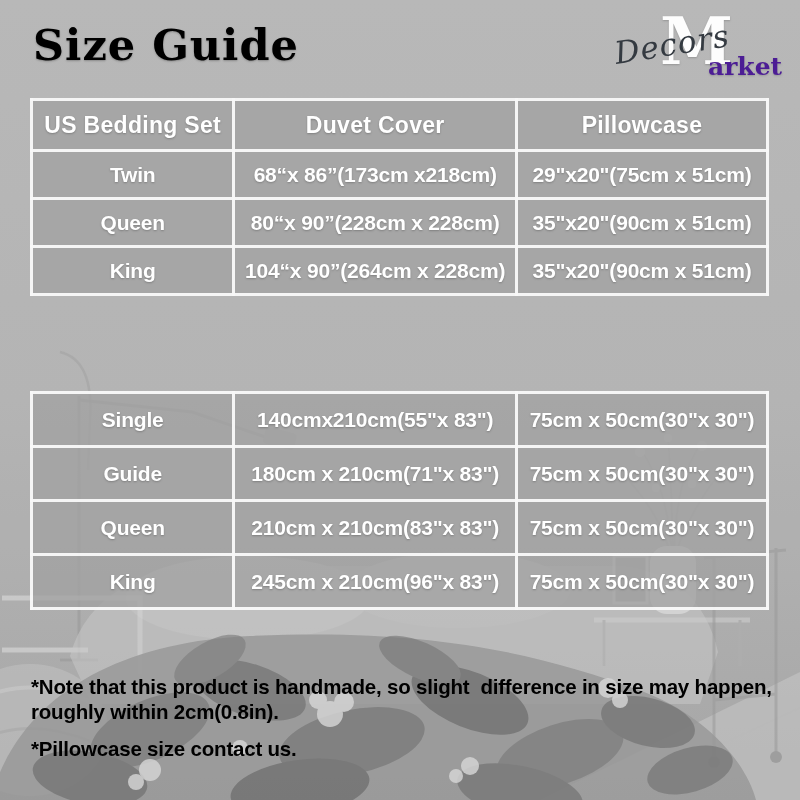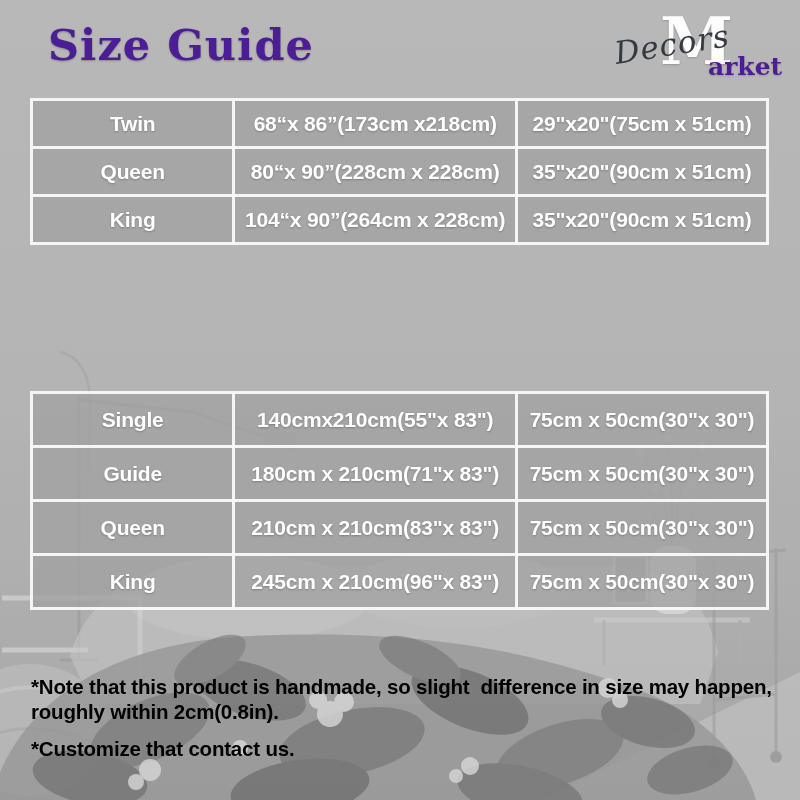--- a/index.html
+++ b/index.html
@@ -4,23 +4,23 @@
 <style>
   html,body{margin:0;padding:0;}
   body{
     width:800px;height:800px;position:relative;overflow:hidden;
     font-family:"Liberation Sans",sans-serif;background:#ababab;
   }
   .bg-photo{position:absolute;inset:0;z-index:0;}
 
   
   .page-title{
-    position:absolute;left:48px;top:20px;z-index:3;
+    position:absolute;left:33px;top:20px;z-index:3;
     font-family:"DejaVu Serif","Liberation Serif",serif;
-    font-weight:bold;font-size:43px;color:#4c1d95;letter-spacing:1px;
+    font-weight:bold;font-size:43px;color:#000000;letter-spacing:1px;
     text-shadow:0 1px 2px rgba(0,0,0,0.25);
   }
 
   
   .logo{position:absolute;right:24px;top:10px;width:160px;height:80px;z-index:3;}
   .logo .monogram{
     position:absolute;left:44px;top:-8px;
     font-family:"DejaVu Serif",serif;font-weight:bold;font-size:66px;color:#fdfdfd;
     text-shadow:0 1px 2px rgba(90,90,90,0.35);
   }
@@ -187,20 +187,25 @@
   <span class="rest">arket</span>
 </div>
 
 <table class="size-table" id="table-us">
   <colgroup>
       <col class="col-size">
       <col class="col-duvet">
       <col class="col-pillow">
     </colgroup>
   <tbody>
+      <tr>
+    <th>US Bedding Set</th>
+    <th>Duvet Cover</th>
+    <th>Pillowcase</th>
+  </tr>
   <tr>
     <td>Twin</td>
     <td>68“x 86”(173cm x218cm)</td>
     <td>29"x20"(75cm x 51cm)</td>
   </tr>
   <tr>
     <td>Queen</td>
     <td>80“x 90”(228cm x 228cm)</td>
     <td>35"x20"(90cm x 51cm)</td>
   </tr>
@@ -238,14 +243,14 @@
     <td>King</td>
     <td>245cm x 210cm(96"x 83")</td>
     <td>75cm x 50cm(30"x 30")</td>
   </tr>
 </tbody>
   </table>
 
 <div class="notes">
   <div class="line">*Note that this product is handmade, so slight  difference in size may happen,</div>
   <div class="line">roughly within 2cm(0.8in).</div>
-  <div class="line customize">*Customize that contact us.</div>
+  <div class="line customize">*Pillowcase size contact us.</div>
 </div>
 
 </body></html>

